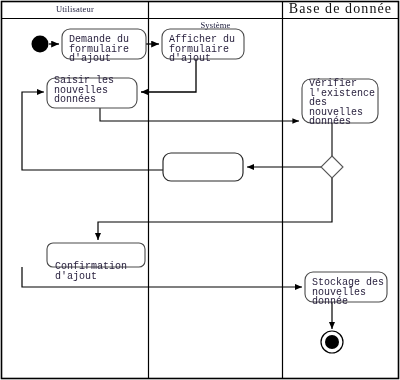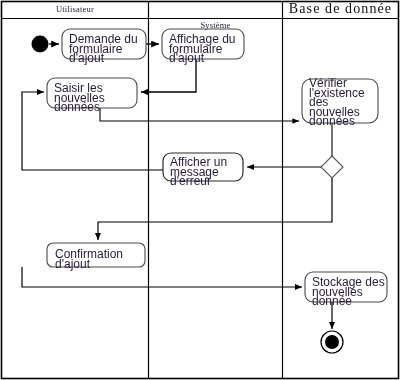--- a/index.html
+++ b/index.html
@@ -34,22 +34,22 @@
     white-space: nowrap;
     line-height: 11px;
   }
   .lane-title.db {
     letter-spacing: 1.1px;
     color: #111111;
     font-size: 14px;
   }
   .act-label {
     position: absolute;
-    font-family: Liberation Sans, sans-serif;
-    font-size: 12px;
+    font-family: Liberation Mono, monospace;
+    font-size: 10px;
     color: #241c3a;
     line-height: 9.6px;
     white-space: pre-line;
     text-align: left;
     pointer-events: none;
   }
 </style>
 </head>
 <body>
 
@@ -114,31 +114,29 @@
 
   <div class="lane-title" style="left:2px; top:4px; width:146px;">Utilisateur</div>
 
   <div class="lane-title" style="left:149px; top:20px; width:133px;">Système</div>
 
   <div class="lane-title db" style="left:283px; top:3px; width:115px;">Base de donnée</div>
 
   <div class="act-label" style="left:69px; top:35px; width:76px;">Demande du
 formulaire d'ajout</div>
 
-  <div class="act-label" style="left:169px; top:35px; width:74px;">Affichage du
+  <div class="act-label" style="left:169px; top:35px; width:74px;">Afficher du
 formulaire d'ajout</div>
 
-  <div class="act-label" style="left:54px; top:84px; width:82px;">Saisir les nouvelles
+  <div class="act-label" style="left:54px; top:76px; width:82px;">Saisir les nouvelles
 données</div>
 
   <div class="act-label" style="left:309px; top:79px; width:70px;">Vérifier l'existence
 des nouvelles
 données</div>
 
-  <div class="act-label" style="left:170px; top:158px; width:74px;">Afficher un
-message d'erreur</div>
 
-  <div class="act-label" style="left:55px; top:250px; width:92px;">Confirmation d'ajout</div>
+  <div class="act-label" style="left:55px; top:262px; width:92px;">Confirmation d'ajout</div>
 
   <div class="act-label" style="left:312px; top:278px; width:76px;">Stockage des
 nouvelles donnée</div>
 
 </div>
 
 </body></html>

